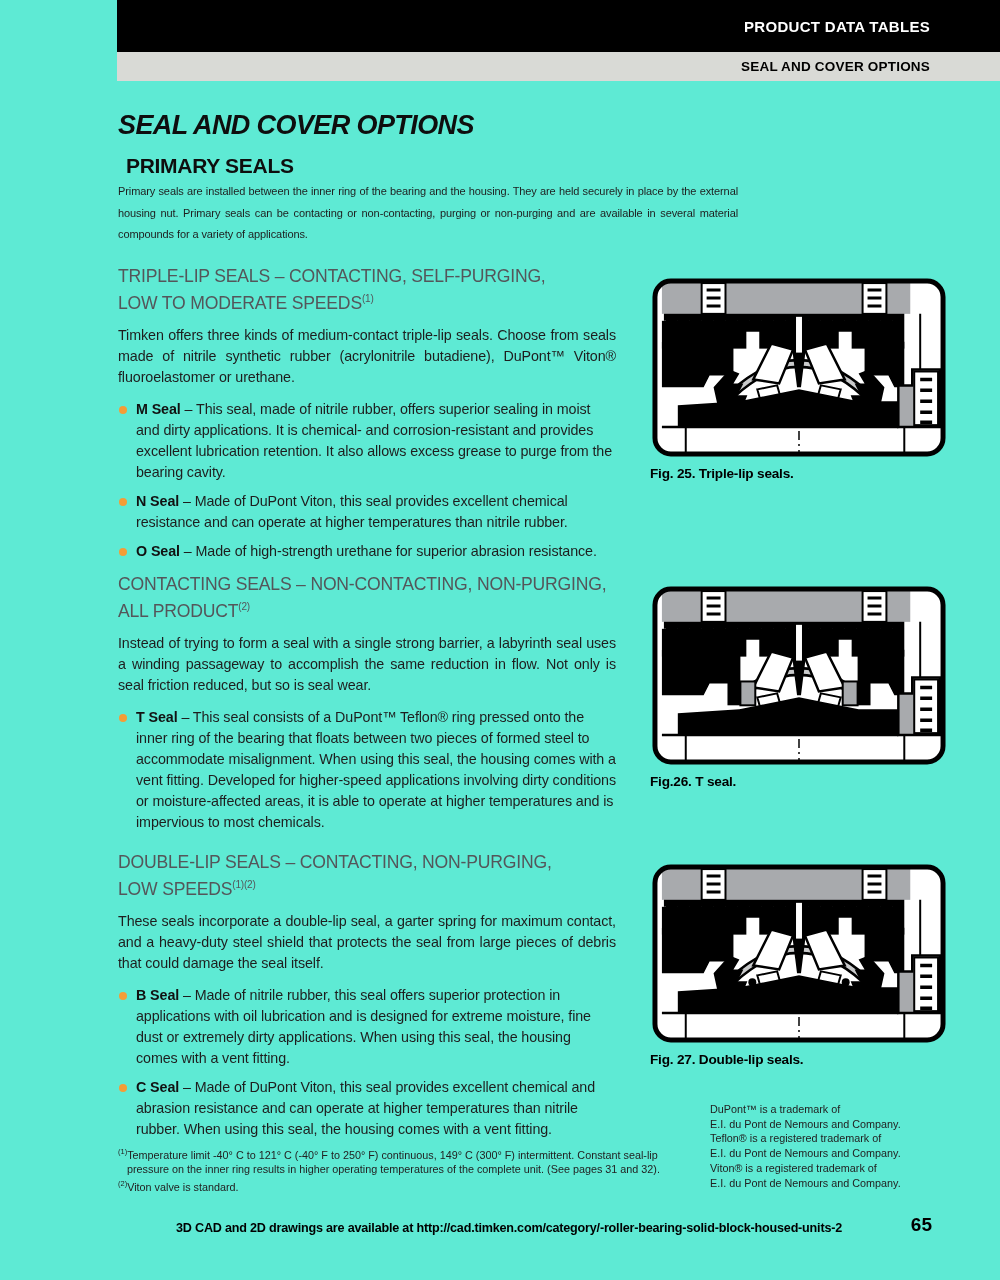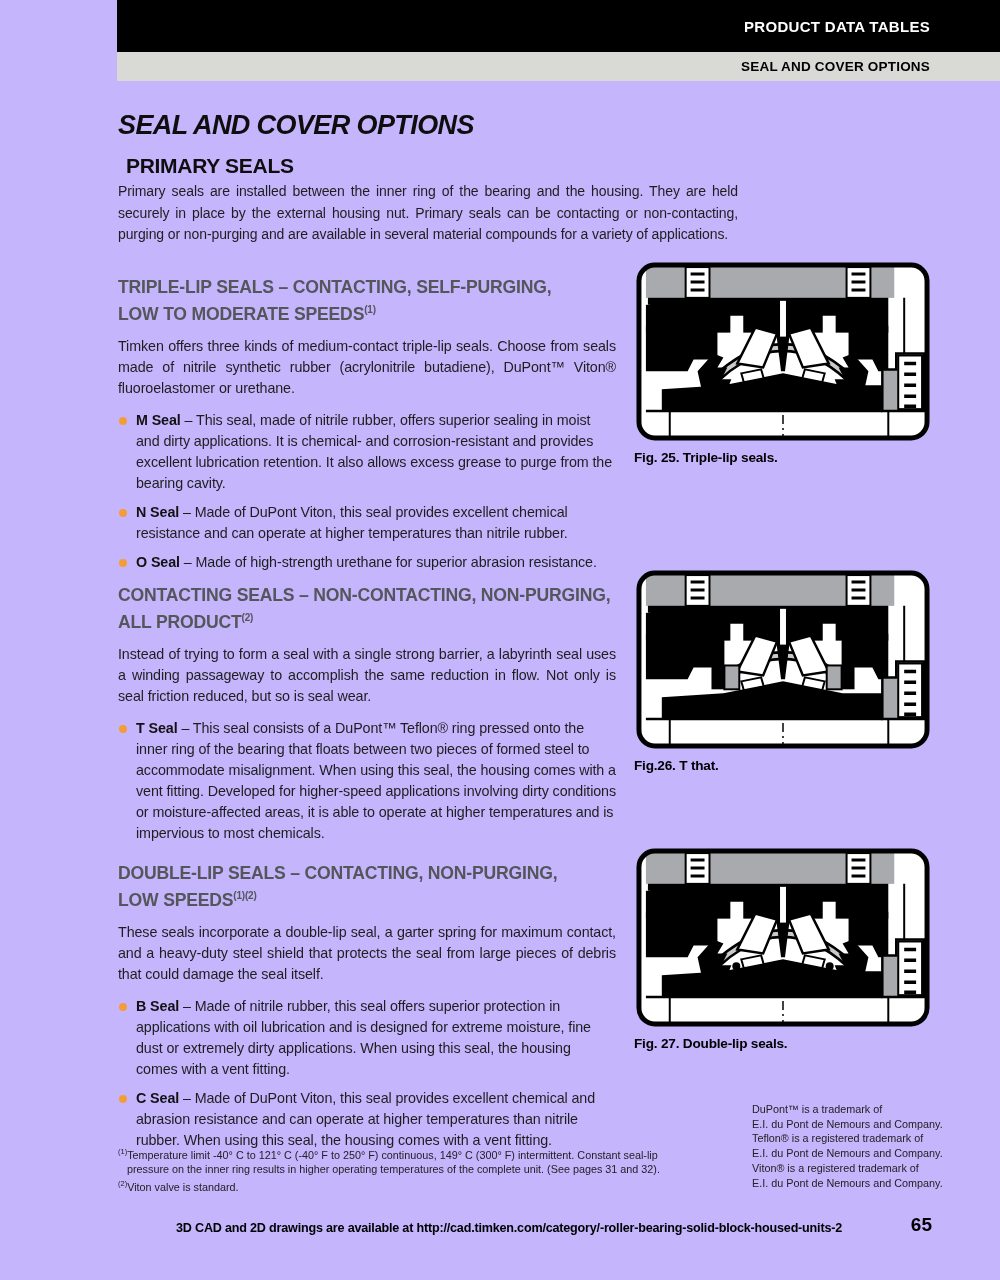--- a/index.html
+++ b/index.html
@@ -9,21 +9,21 @@
     --bandgray:#D9DAD6;
     --drawgray:#A8AAAD;
   }
   *{box-sizing:border-box;}
   html,body{margin:0;padding:0;}
   body{
     width:1000px;height:1280px;background:#fff;color:var(--ink);
     font-family:"Liberation Sans", sans-serif;
     -webkit-font-smoothing:antialiased;
   }
-  .page{position:relative;width:1000px;height:1280px;overflow:hidden;background:#c4b5fd;}
+  .page{position:relative;width:1000px;height:1280px;overflow:hidden;background:#5eead4;}
 
   
   .band-black{
     position:absolute;left:117px;right:0;top:0;height:52px;background:#000;
     display:flex;align-items:center;justify-content:flex-end;padding-right:70px;
   }
   .band-black span{color:#fff;font-weight:bold;font-size:15px;letter-spacing:.3px;}
   .band-gray{
     position:absolute;left:117px;right:0;top:52px;height:29px;background:var(--bandgray);
     display:flex;align-items:center;justify-content:flex-end;padding-right:70px;
@@ -33,62 +33,62 @@
   .doc-title{
     position:absolute;left:118px;top:110px;margin:0;
     font-size:27px;font-style:italic;font-weight:bold;color:#0E0E0E;letter-spacing:-.6px;
   }
   .doc-subtitle{
     position:absolute;left:118px;top:146px;margin:8px;
     font-size:21px;font-weight:bold;color:#0E0E0E;letter-spacing:-.3px;
   }
   .intro{
     position:absolute;left:118px;top:181px;width:620px;margin:0;
-    font-size:14px;line-height:21.5px;text-align:justify;letter-spacing:-.1px;
+    font-size:11px;line-height:21.5px;text-align:justify;letter-spacing:-.1px;
   }
 
   .sec{position:absolute;left:118px;width:814px;display:flex;justify-content:space-between;}
   .sec-1{top:260px;}
   .sec-2{top:568px;}
   .sec-3{top:846px;}
   .text-col{width:498px;}
   .sec-heading{
-    margin:16px 0 11px 0;font-size:17.6px;line-height:22.5px;font-weight:bold;
+    margin:5px 0 11px 0;font-size:17.6px;line-height:22.5px;font-weight:normal;
     color:var(--heading);letter-spacing:-.2px;
   }
   .sec-heading sup{font-size:10px;}
   .sec-body{margin:0 0 11px 0;font-size:14.3px;line-height:21px;text-align:justify;letter-spacing:-.1px;}
   ul.bullets{list-style:none;margin:0;padding:0;}
   ul.bullets li{
     position:relative;padding-left:18px;margin-bottom:8px;
     font-size:14.3px;line-height:21px;letter-spacing:-.1px;
   }
   .dot{
     position:absolute;left:1px;top:7px;width:8px;height:8px;border-radius:50%;
     background:var(--accent);
   }
   .bullet-text b{font-weight:bold;color:#111;text-align:right;}
 
   .fig-col{width:298px;}
-  figure.fig{margin:0;width:298px;}
+  figure.fig{margin:16px;width:298px;}
   figure.fig svg{display:block;width:298px;height:184px;}
   figcaption{font-size:13.6px;font-weight:bold;color:#000;margin-top:6px;letter-spacing:-.2px;}
   .fig-off-1{margin-top:5px;}
   .fig-off-2{margin-top:20px;}
   .fig-off-3{margin-top:9px;}
 
   .footnotes{
     position:absolute;left:118px;top:1145px;width:560px;
     font-size:10.8px;line-height:14px;color:#222;
   }
   .footnote{padding-left:9px;text-indent:-9px;margin-bottom:1px;}
   .footnote sup{font-size:7.5px;}
 
   .trademarks{
-    position:absolute;left:752px;top:1102px;width:200px;
+    position:absolute;left:710px;top:1102px;width:200px;
     font-size:10.8px;line-height:14.7px;color:#222;
   }
 
   .footer-line{
     position:absolute;left:9px;top:1221px;width:1000px;text-align:center;
     font-size:12.6px;font-weight:bold;color:#000;letter-spacing:-.2px;
   }
   .page-number{
     position:absolute;right:68px;top:1214px;font-size:19px;font-weight:bold;color:#000;
   }
@@ -225,21 +225,21 @@
       <figure class="fig fig-off-2">
         <svg viewBox="0 0 300 185">
           <use href="#fig-base" xlink:href="#fig-base"></use>
           <g>
             <rect x="78" y="62" width="13" height="60" fill="#000"></rect>
             <rect x="91" y="98" width="15" height="24" fill="#A8AAAD" stroke="#000" stroke-width="2"></rect>
             <rect x="209" y="62" width="13" height="60" fill="#000"></rect>
             <rect x="194" y="98" width="15" height="24" fill="#A8AAAD" stroke="#000" stroke-width="2"></rect>
           </g>
         </svg>
-        <figcaption>Fig.26. T that.</figcaption>
+        <figcaption>Fig.26. T seal.</figcaption>
       </figure>
     </div>
   </section>
 
   <section class="sec sec-3">
     <div class="text-col">
       <h3 class="sec-heading">
         <span>DOUBLE-LIP SEALS – CONTACTING, NON-PURGING,</span><br>
         <span>LOW SPEEDS</span><sup>(1)(2)</sup>
       </h3>

